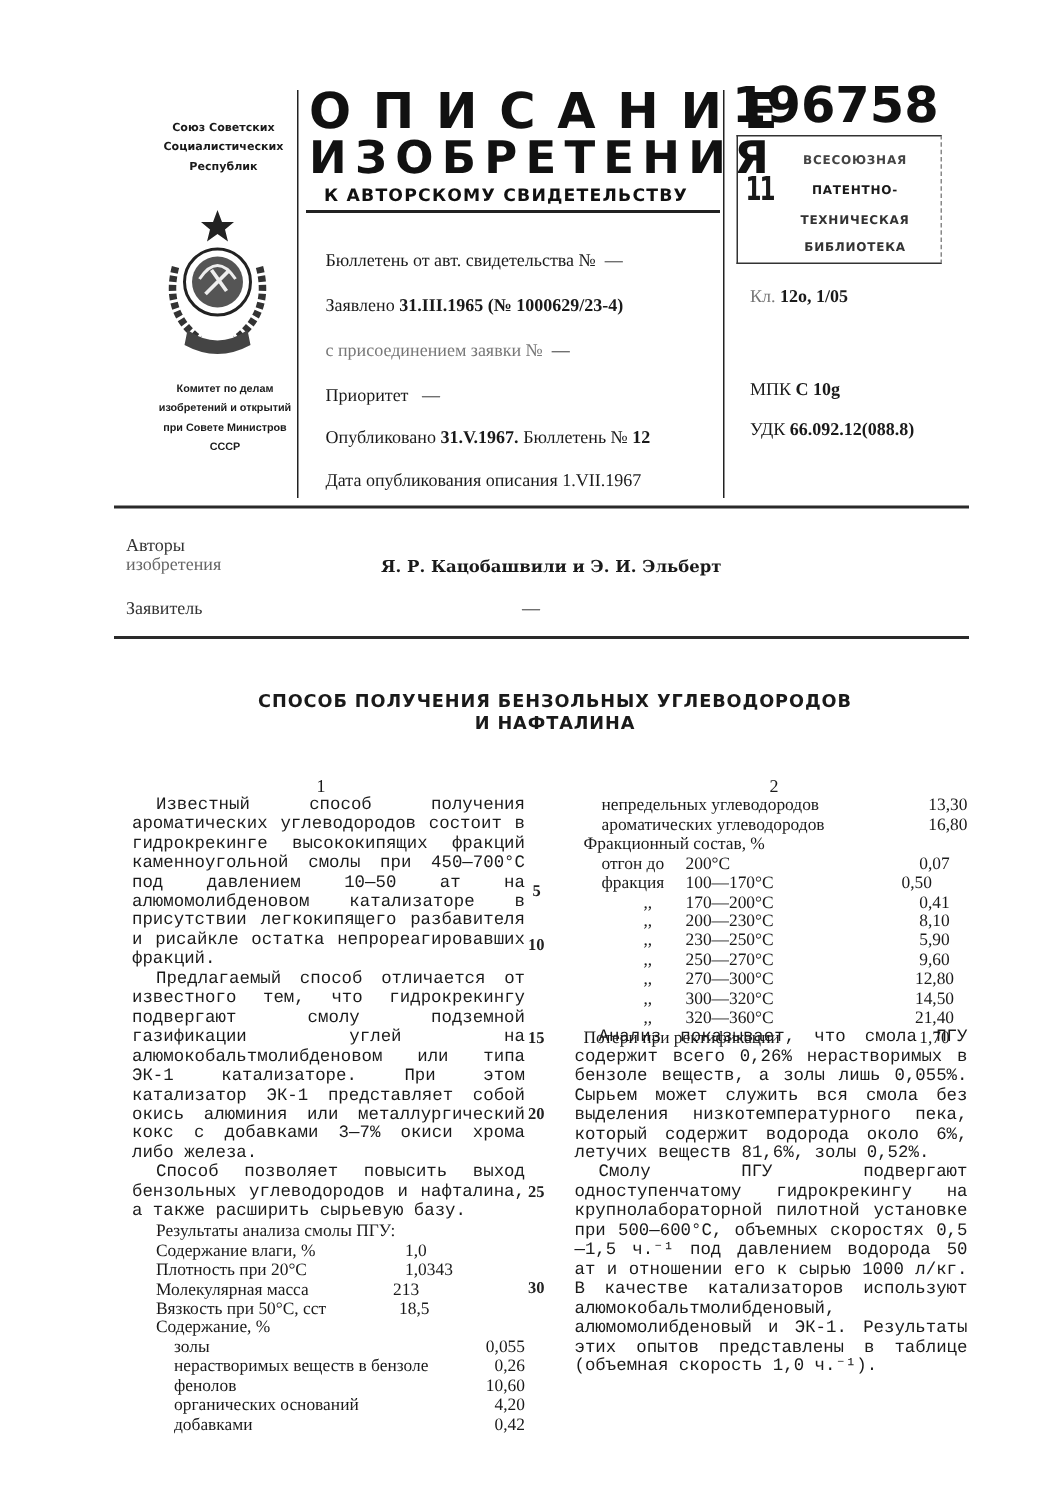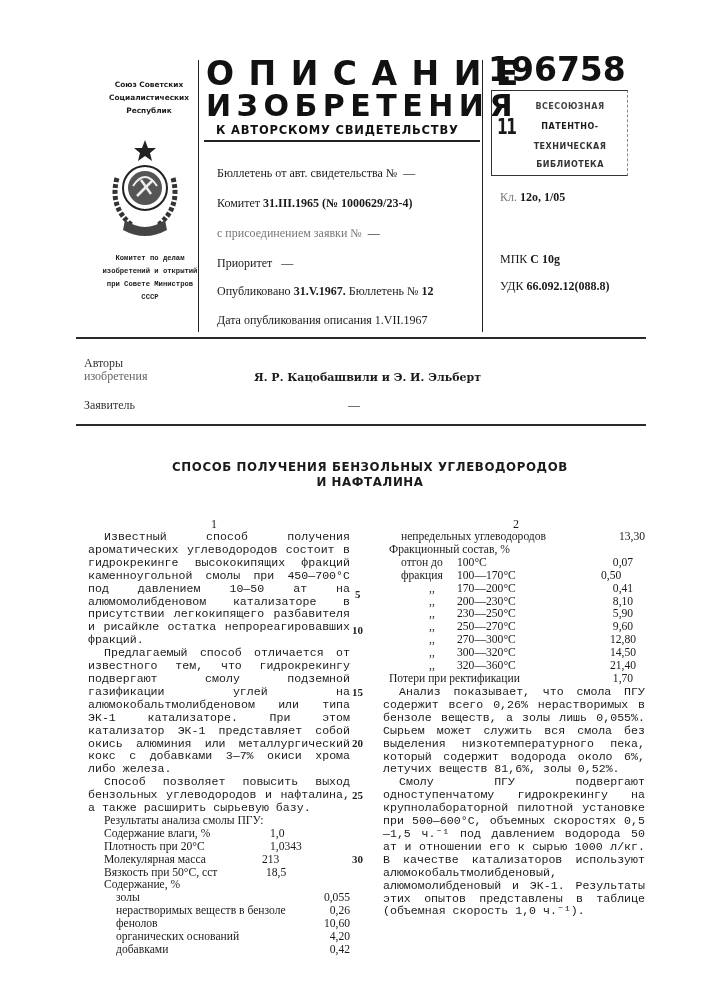--- a/index.html
+++ b/index.html
@@ -5,21 +5,21 @@
   html, body { margin: 0; padding: 0; background: #ffffff; }
   body { width: 707px; height: 1000px; position: relative; overflow: hidden;
          font-family: "Liberation Serif", "DejaVu Serif", serif; color: #1a1a1a; }
   .abs { position: absolute; }
 
   
   .ussr { left: 84px; top: 78px; width: 130px; text-align: center;
           font-family: "DejaVu Sans", sans-serif; font-weight: bold; font-size: 7.4px; line-height: 13px; }
   .emblem { left: 103px; top: 138px; width: 84px; height: 104px; }
   .committee { left: 80px; top: 252px; width: 140px; text-align: center;
-               font-family: Liberation Mono, monospace; font-weight: bold; font-size: 7.2px; line-height: 13px; }
+               font-family: Liberation Sans, sans-serif; font-weight: bold; font-size: 7.2px; line-height: 13px; }
 
   .vrule1 { left: 198px; top: 60px; width: 1px; height: 272px; background: #222; }
   .vrule2 { left: 482px; top: 60px; width: 1px; height: 272px; background: #222; }
 
   
   .title1 { left: 206px; top: 56px; font-family: "DejaVu Sans", sans-serif; font-weight: bold;
             font-size: 33px; letter-spacing: 14.5px; line-height: 36px; color: #111; }
   .title2 { left: 206px; top: 89px; font-family: "DejaVu Sans", sans-serif; font-weight: bold;
             font-size: 30px; letter-spacing: 5.5px; line-height: 34px; color: #111; }
   .subtitle { left: 216px; top: 123px; font-family: "DejaVu Sans", sans-serif; font-weight: bold;
@@ -100,21 +100,21 @@
 
 <div class="abs title1">ОПИСАНИЕ</div>
 <div class="abs title2">ИЗОБРЕТЕНИЯ</div>
 <div class="abs subtitle">К АВТОРСКОМУ СВИДЕТЕЛЬСТВУ</div>
 <div class="abs subrule"></div>
 
 <div class="abs meta" style="top:166px;">
   <span>Бюллетень от авт. свидетельства №</span>&nbsp;&nbsp;<span>—</span>
 </div>
 <div class="abs meta" style="top:196px;">
-  <span>Комитет</span>
+  <span>Заявлено</span>
   <b>31.III.1965</b>
   <b>(№ 1000629/23-4)</b>
 </div>
 <div class="abs meta faint" style="top:226px;">
   <span>с присоединением заявки №</span>&nbsp;&nbsp;<span style="color:#222">—</span>
 </div>
 <div class="abs meta" style="top:256px;">
   <span>Приоритет</span>&nbsp;&nbsp;&nbsp;<span>—</span>
 </div>
 <div class="abs meta" style="top:284px;">
@@ -214,26 +214,30 @@
     </div>
   </div>
 </div>
 
 <div class="abs col" style="left:383px;top:531px;width:262px;">
   <div style="padding-left:18px;">
     <div class="row">
         <span class="k">непредельных углеводородов</span>
         <span class="v" style="width:44px">13,30</span>
       </div>
+    <div class="row">
+        <span class="k">ароматических углеводородов</span>
+        <span class="v" style="width:44px">16,80</span>
+      </div>
   </div>
   <div style="padding-left:6px;">Фракционный состав, %</div>
   <div style="padding-left:18px;">
     <div class="row">
         <span style="width:56px">отгон до</span>
-        <span class="k">100°С</span>
+        <span class="k">200°С</span>
         <span class="v" style="width:44px;text-align:center">0,07</span>
       </div>
     <div class="row">
         <span style="width:56px">фракция</span>
         <span class="k">100—170°С</span>
         <span class="v" style="width:44px;text-align:left">0,50</span>
       </div>
     <div class="row">
         <span style="width:56px;padding-left:28px;box-sizing:border-box">,,</span>
         <span class="k">170—200°С</span>

